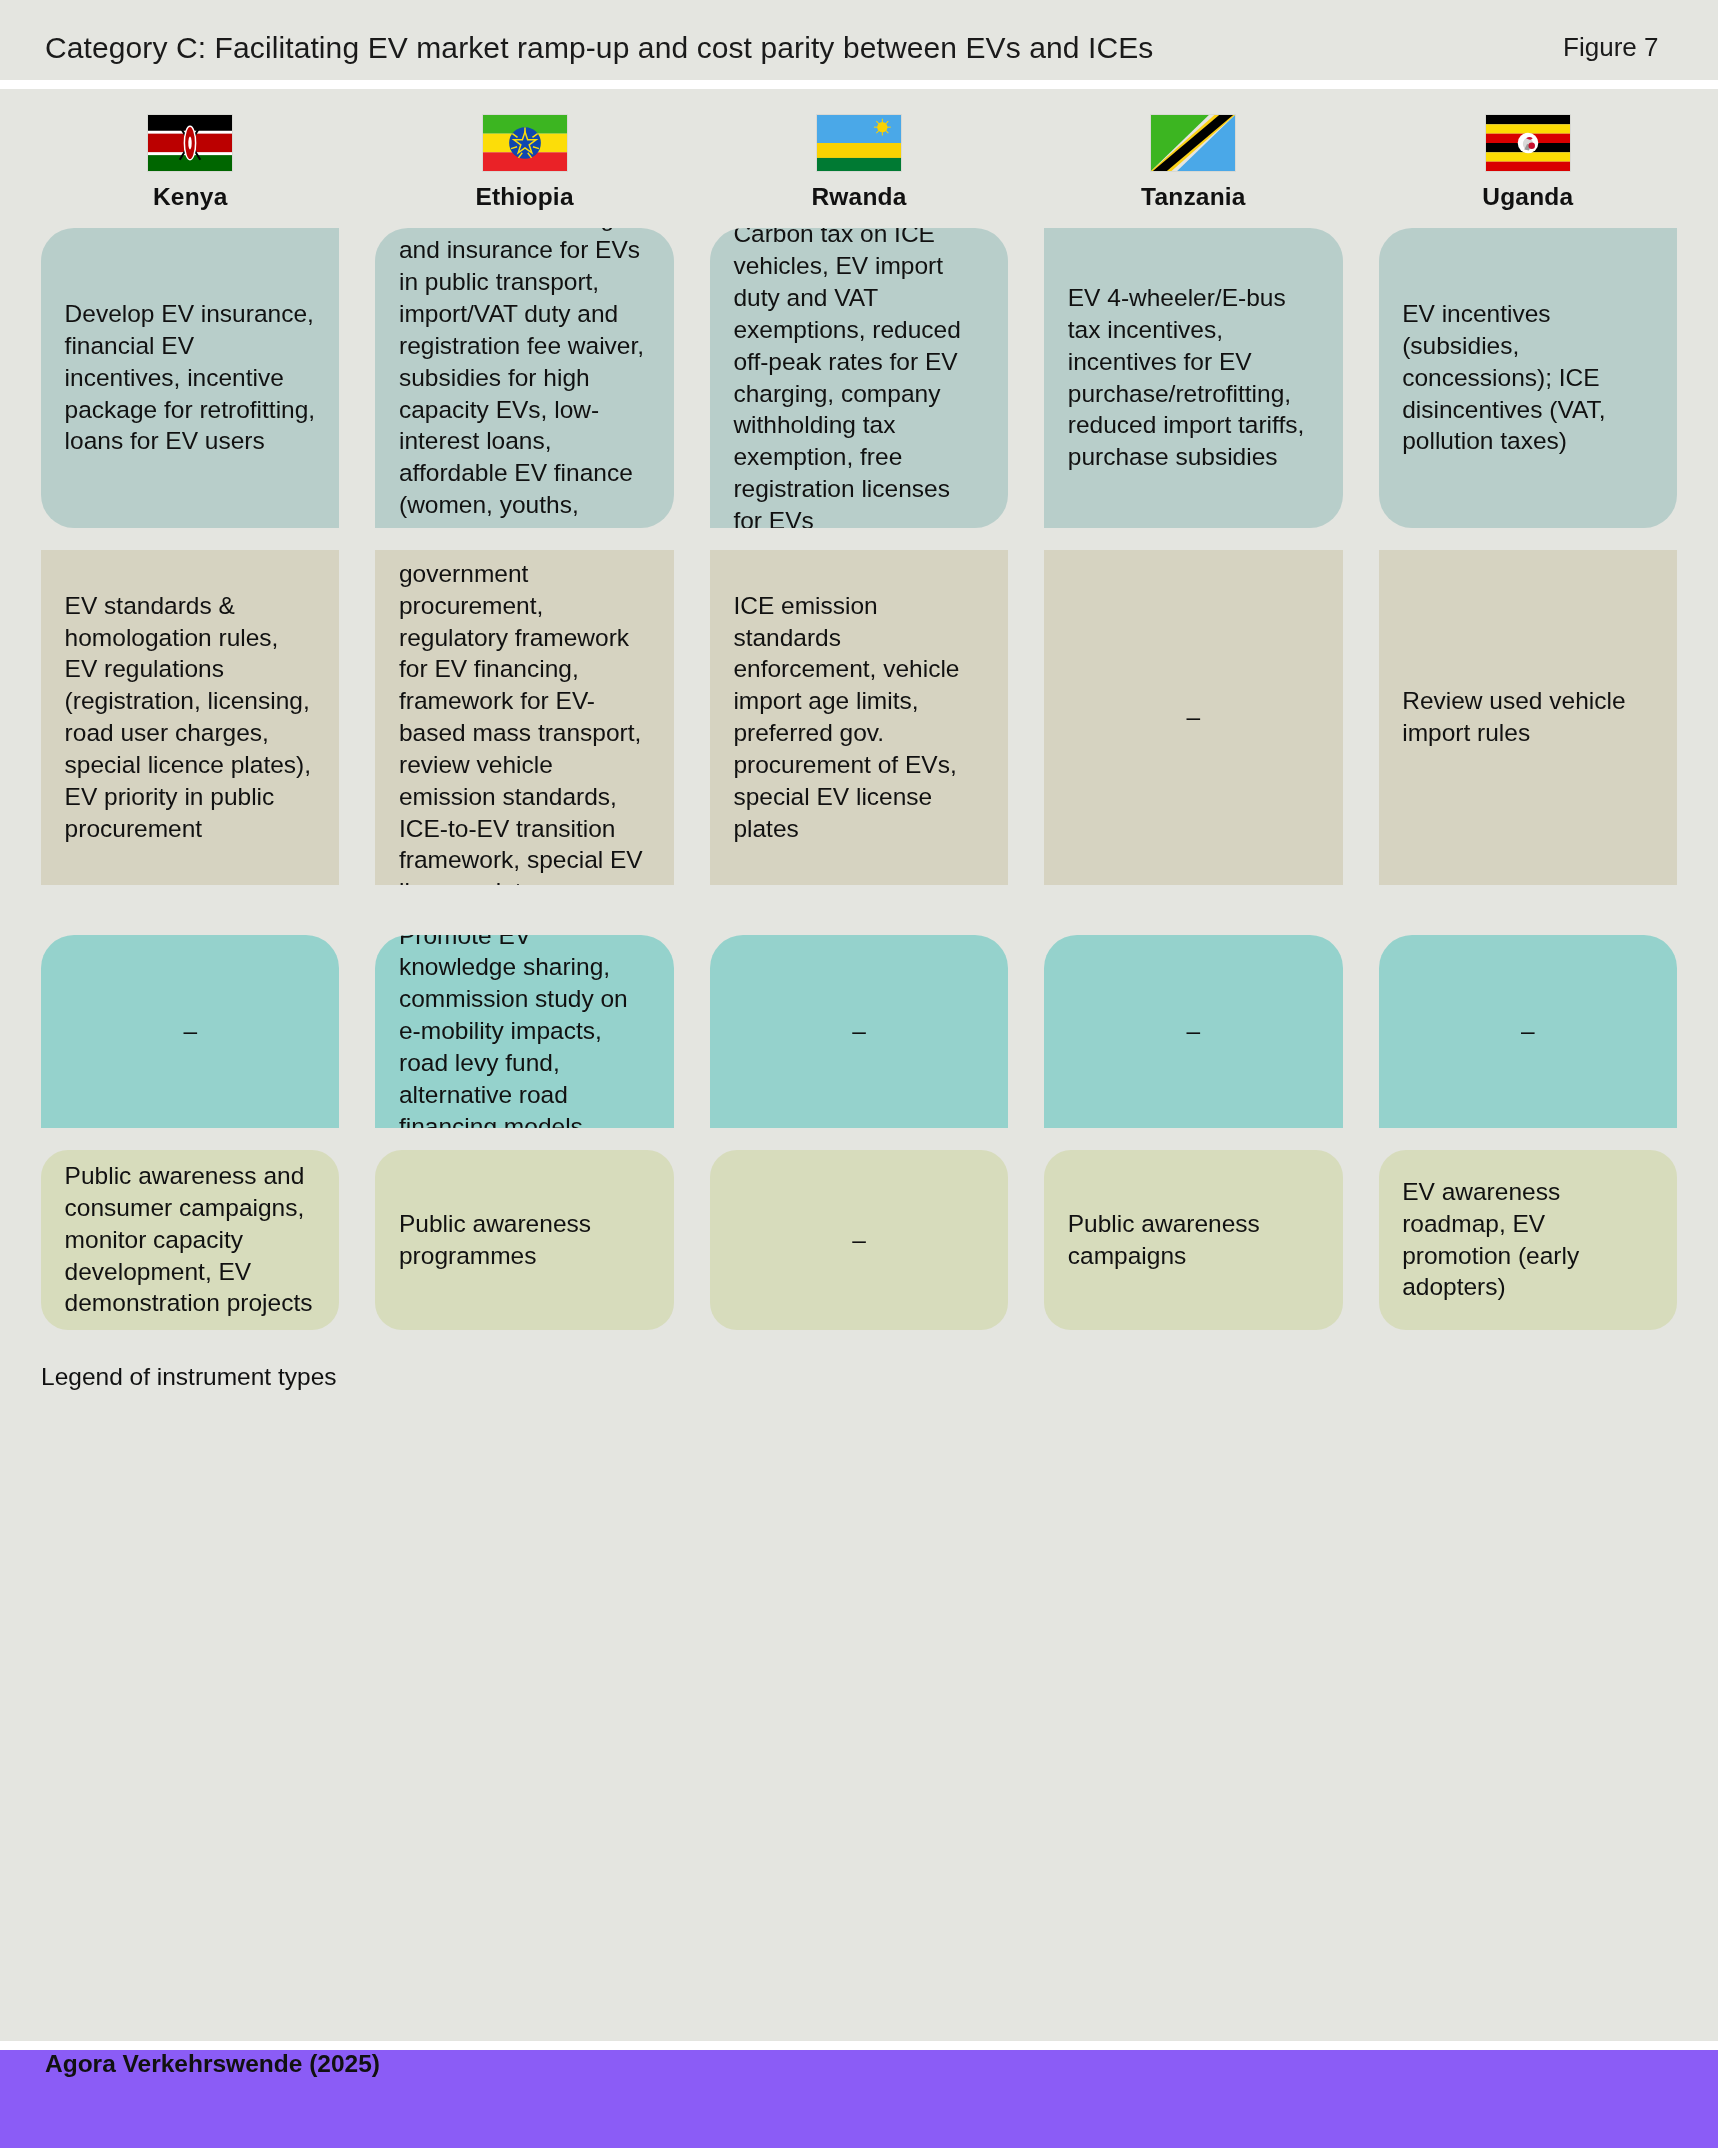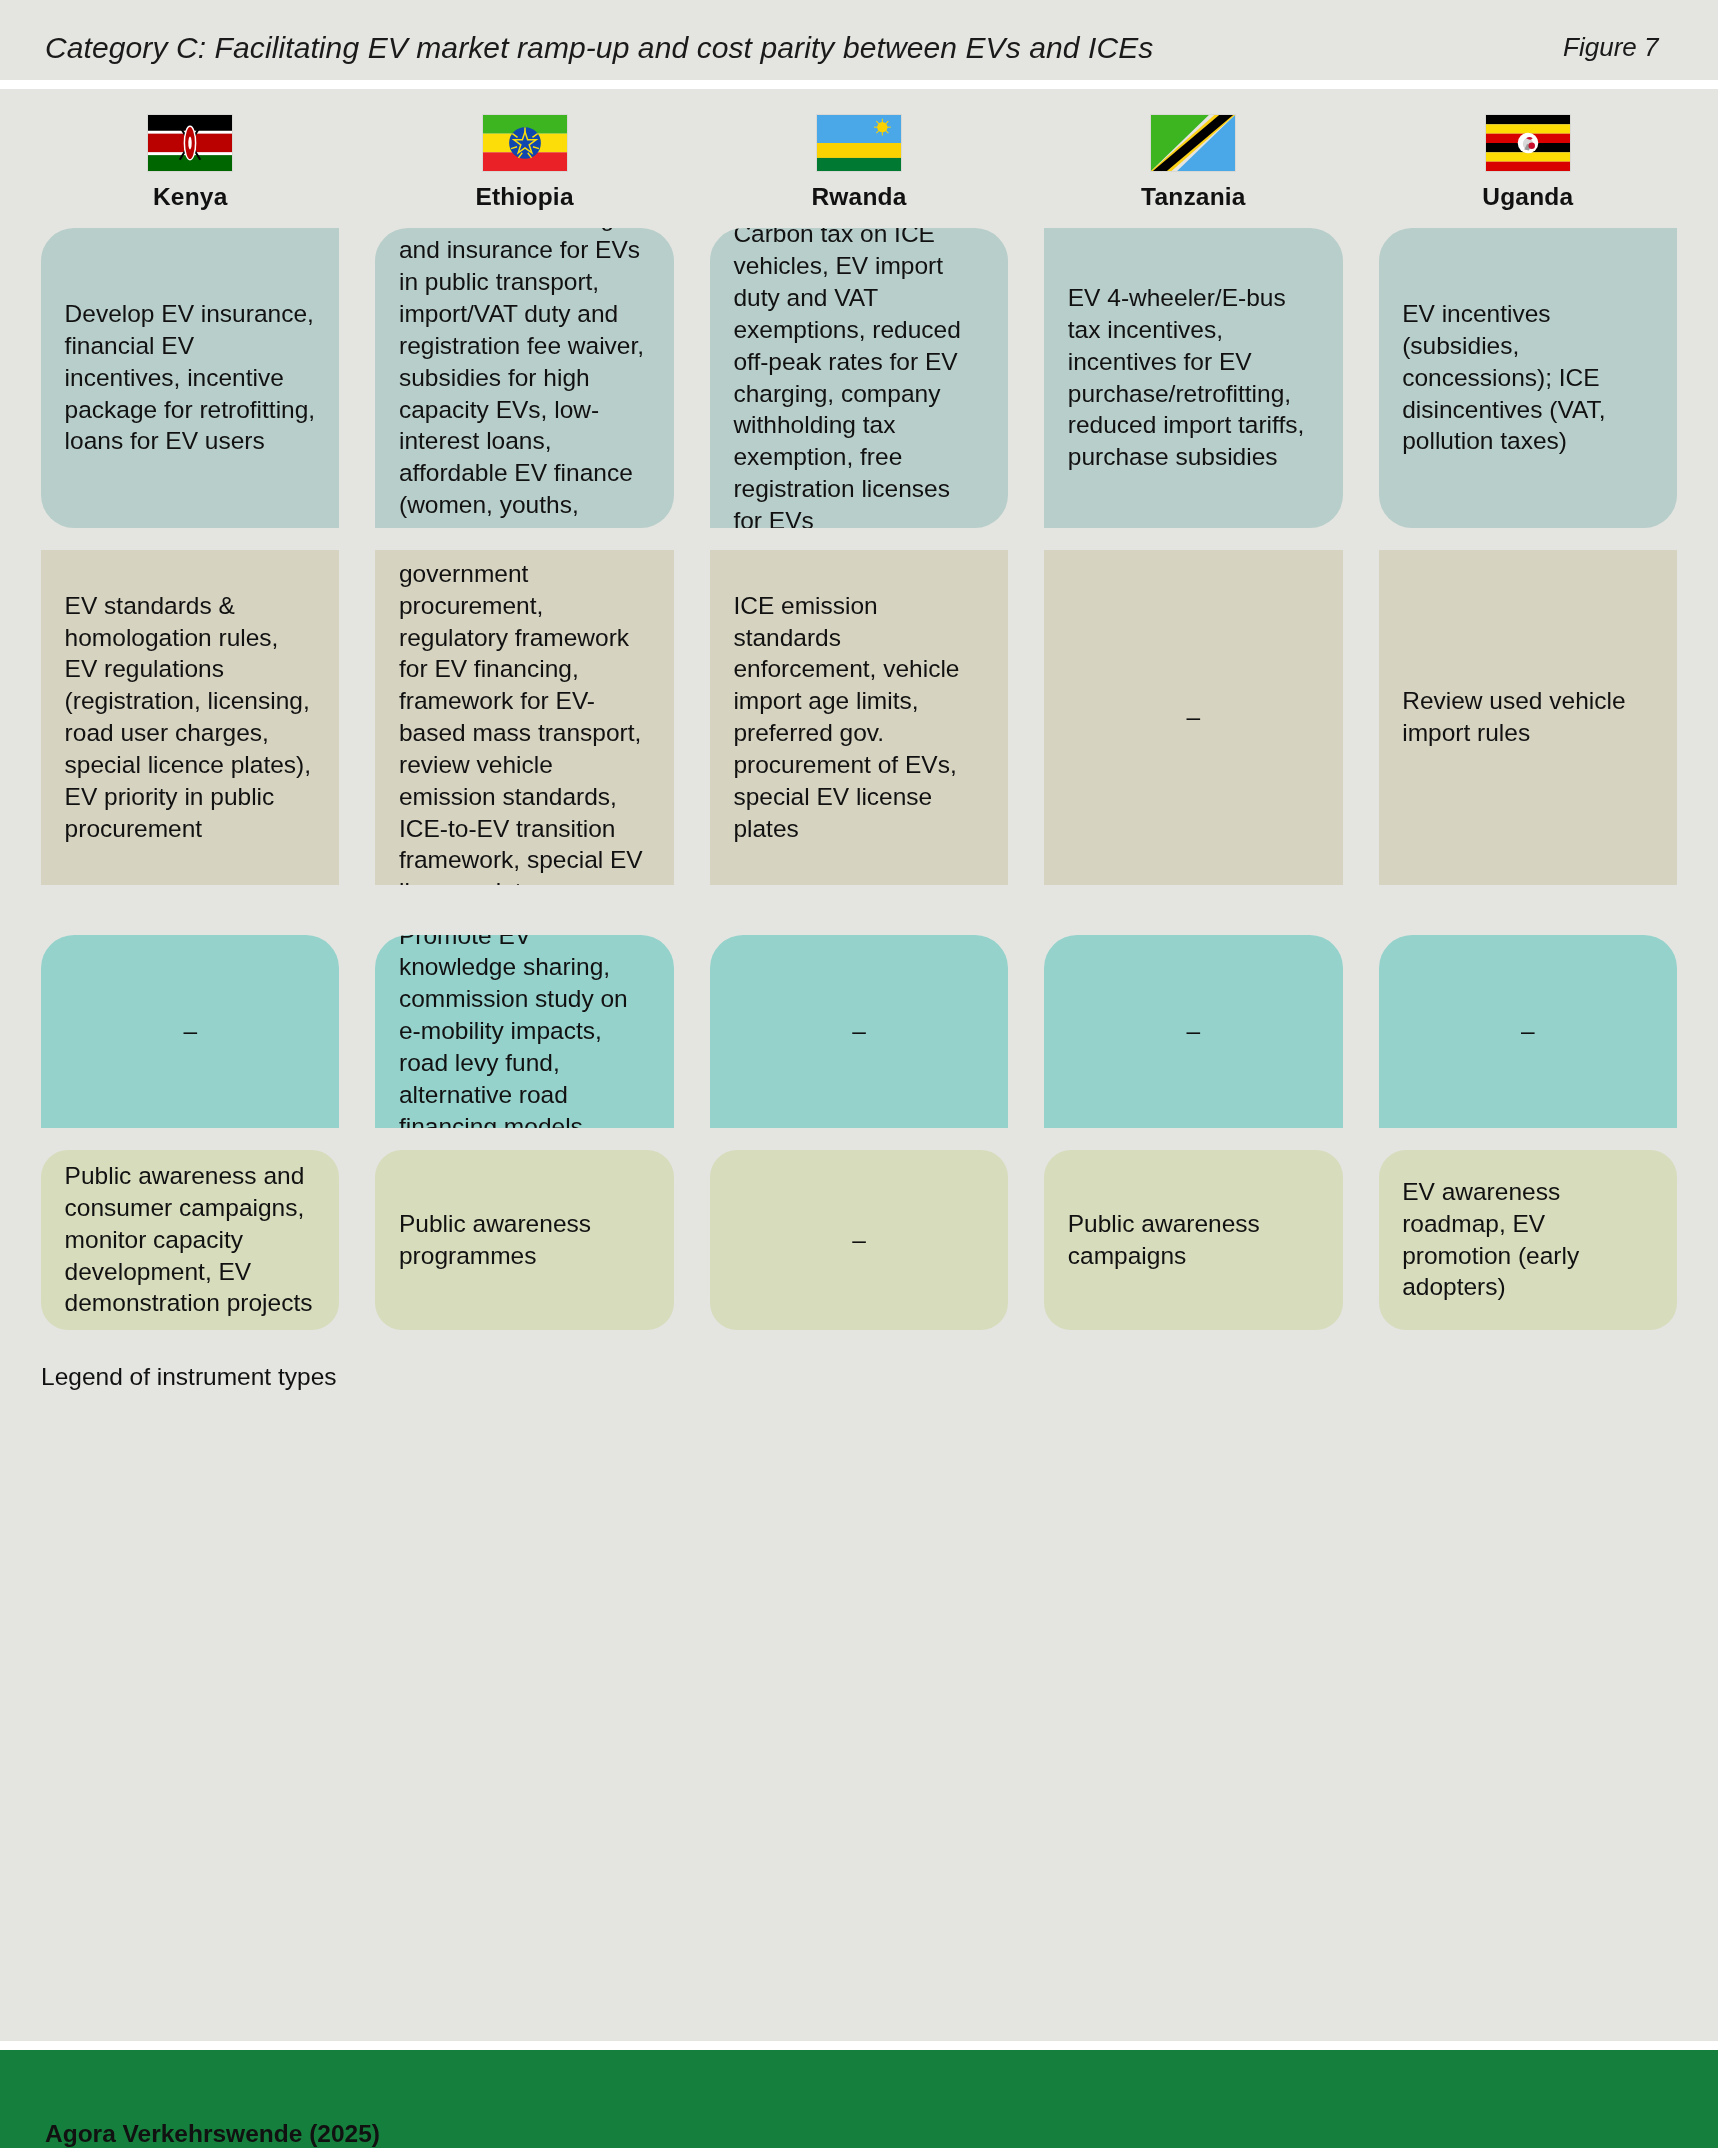--- a/index.html
+++ b/index.html
@@ -26,21 +26,20 @@
   
   .header {
     background: #e4e5e0;
     height: 80px;
     flex: 0 0 80px;
     display: flex;
     align-items: center;
     justify-content: space-between;
     padding: 15px 45px 0 45px;
     box-sizing: border-box;
-    font-style: italic;
   }
   .header-title {
     font-size: 30px;
     color: #1a1a1a;
     letter-spacing: 0.1px;
     white-space: nowrap;
   }
   .header-figure {
     font-size: 26px;
     color: #1a1a1a;
@@ -173,25 +172,25 @@
     padding: 5.5px 9px;
   }
   .chip.k1 { border-radius: 23.6px 0 0 23.6px; }
   .chip.k2 { border-radius: 0 0 0 0; }
   .chip.k3 { border-radius: 23.6px 0 0 0; }
   .chip.k4 { border-radius: 23.6px 23.6px 23.6px 23.6px; }
 
   
   .footer-gap { height: 9px; flex: 0 0 9px; background:#ffffff; }
   .footer {
-    background: #15803d;
+    background: #8b5cf6;
     height: 98px;
     flex: 0 0 98px;
     display: flex;
-    align-items: flex-end;
+    align-items: flex-start;
     padding: 0 45px;
     box-sizing: border-box;
   }
   .footer-text {
     font-size: 24.5px;
     font-weight: bold;
     color: #111111;
   }
 </style>
 </head>

